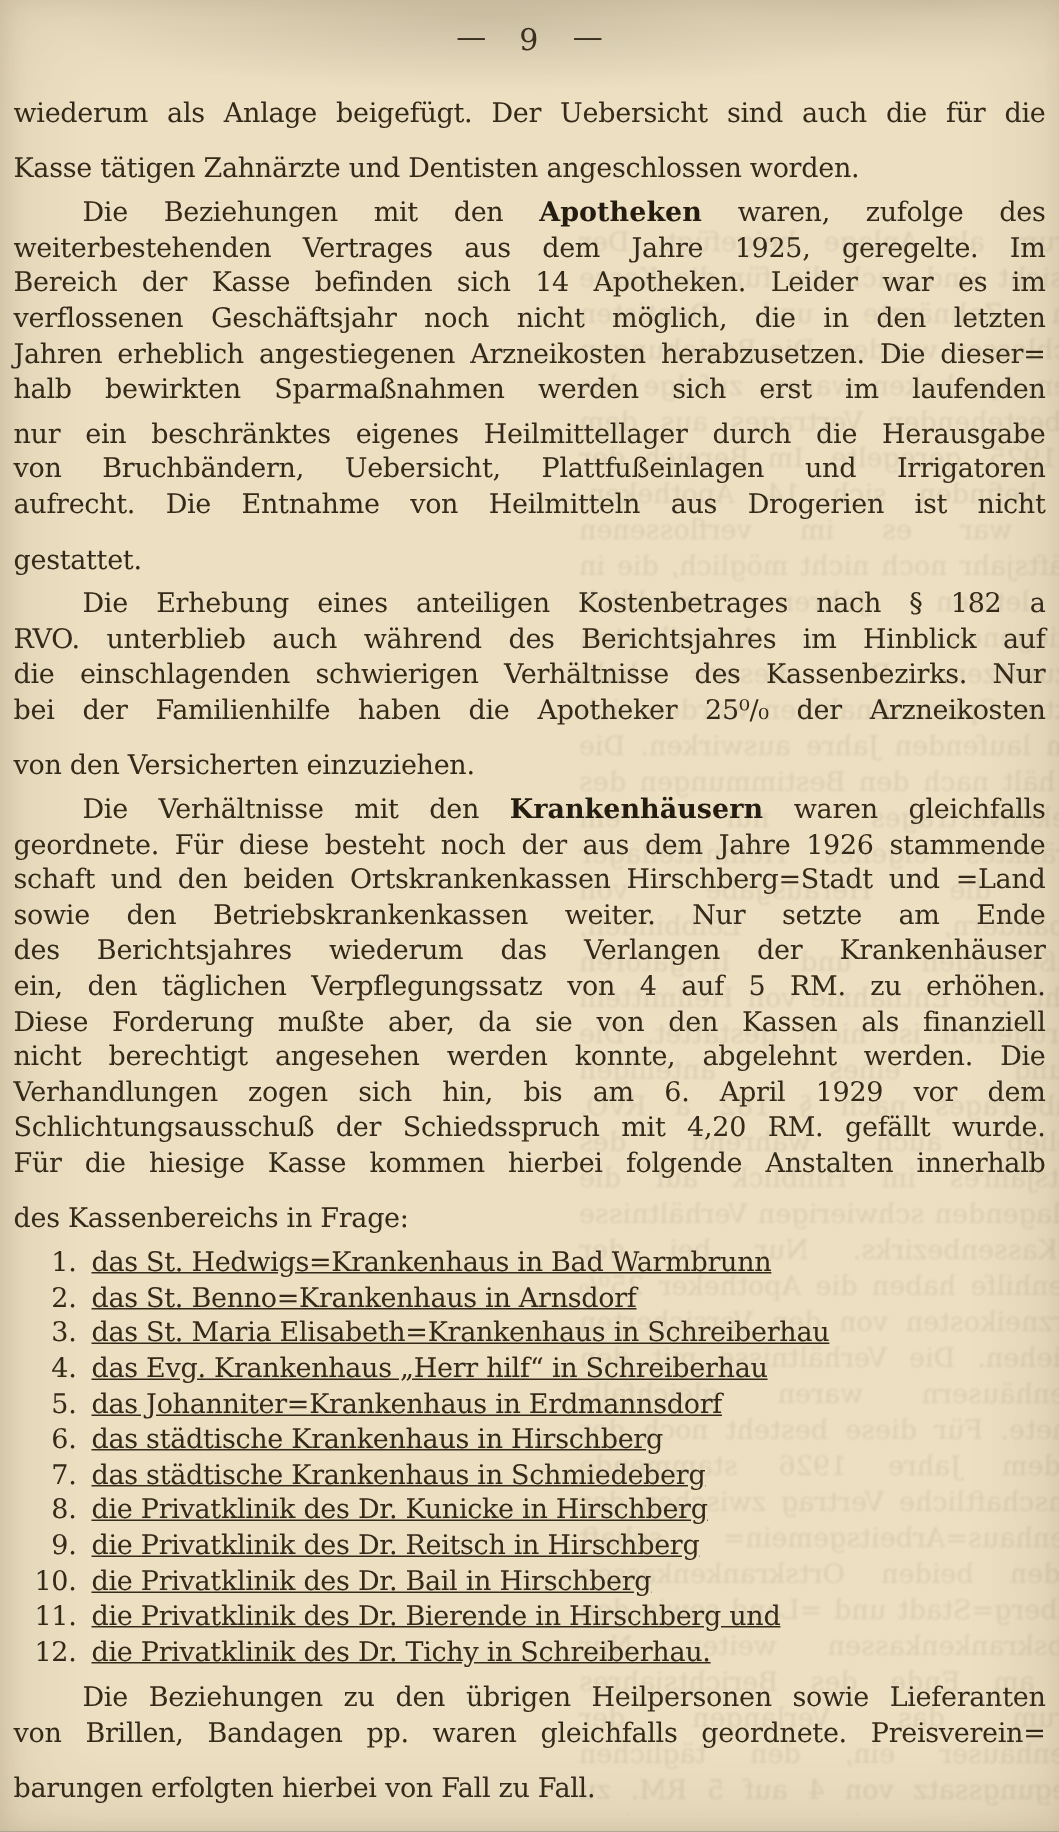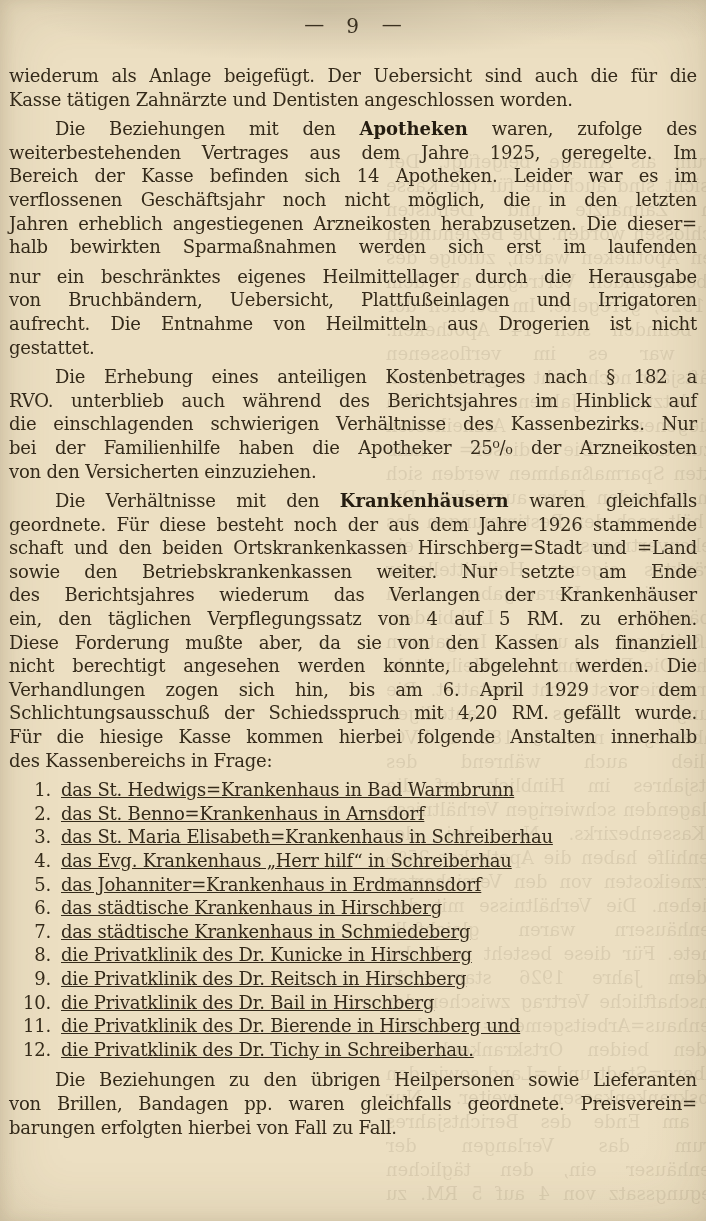--- a/index.html
+++ b/index.html
@@ -45,21 +45,21 @@
   .page-header .num{display:inline-block;letter-spacing:1px;}
   .para{margin:0 0 6px 0;}
   .line{
     font-size:18px;
     line-height:23.6px;
     letter-spacing:-0.2px;
     white-space:nowrap;
     text-align:justify;
     text-align-last:justify;
   }
-  .line.last{text-align-last:left;white-space:normal;}
+  .line.last{text-align-last:left;white-space:normal;margin-top:13px;}
   .line.indent{padding-left:46px;}
   .bold{font-weight:bold;color:#241c10;letter-spacing:0;}
   .hospital-list{margin:2px 0 7px 0;}
   .li-row{
     display:flex;
     font-size:18px;
     line-height:23.6px;
     letter-spacing:-0.2px;
   }
   .li-num{width:52px;min-width:52px;text-align:right;padding-right:10px;box-sizing:border-box;}

